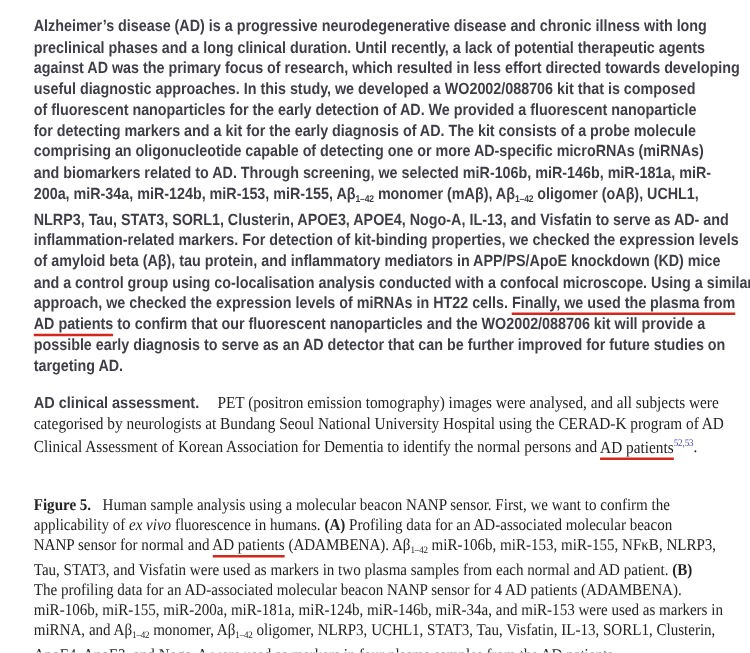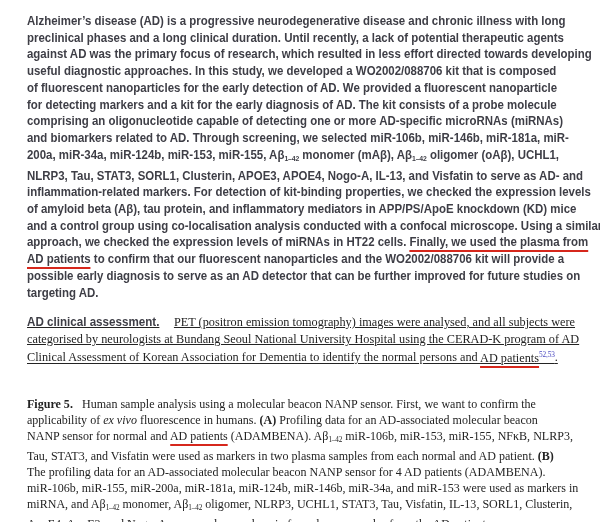--- a/index.html
+++ b/index.html
@@ -19,21 +19,21 @@
     padding:13px 0 0 27px;background:var(--bg);
   }
   .line{white-space:nowrap;transform-origin:0 50%;}
   .abstract{
     font-family:"Liberation Sans",sans-serif;font-weight:700;
     font-size:13px;line-height:16.7px;color:var(--abs-color);
   }
   .clinical{
     margin-top:13px;
     font-family:"Liberation Serif",serif;font-weight:400;
-    font-size:13.5px;line-height:16.4px;color:var(--serif-color);text-decoration:underline;
+    font-size:13.5px;line-height:16.4px;color:var(--serif-color);
   }
   .figcap{
     margin-top:30px;
     font-family:"Liberation Serif",serif;font-weight:400;
     font-size:13.2px;line-height:15.9px;color:var(--serif-color);
   }
   .seg{}
   .u{border-bottom:2px solid var(--u-color);padding-bottom:1px;}
   .b{font-weight:700;}
   .i{font-style:italic;}

